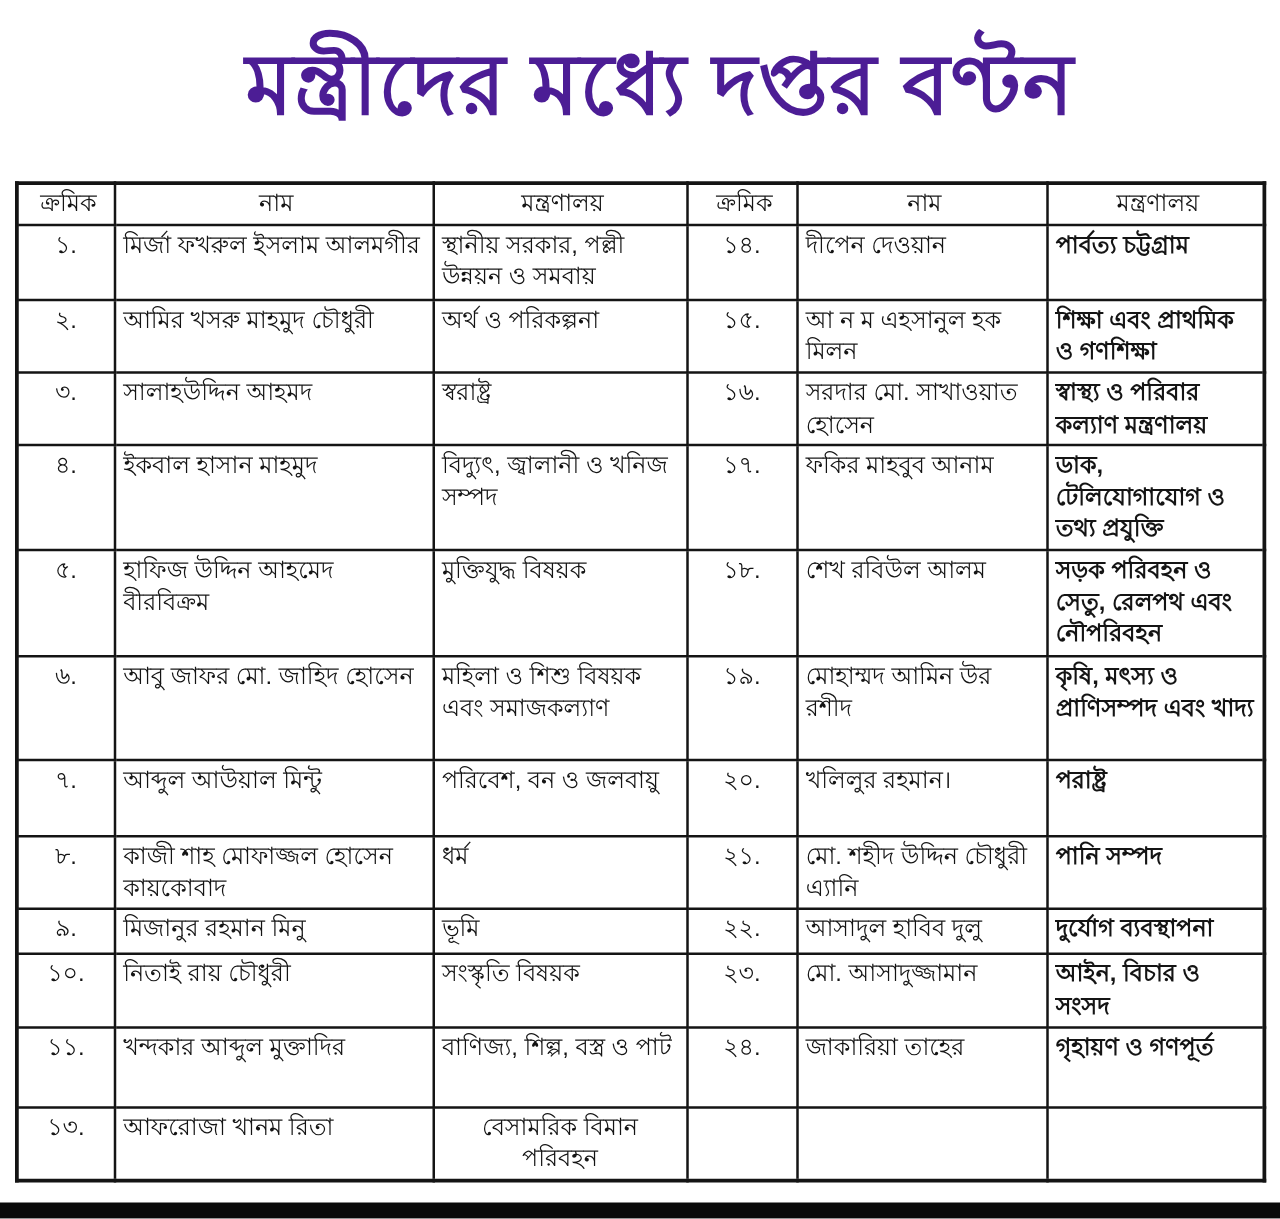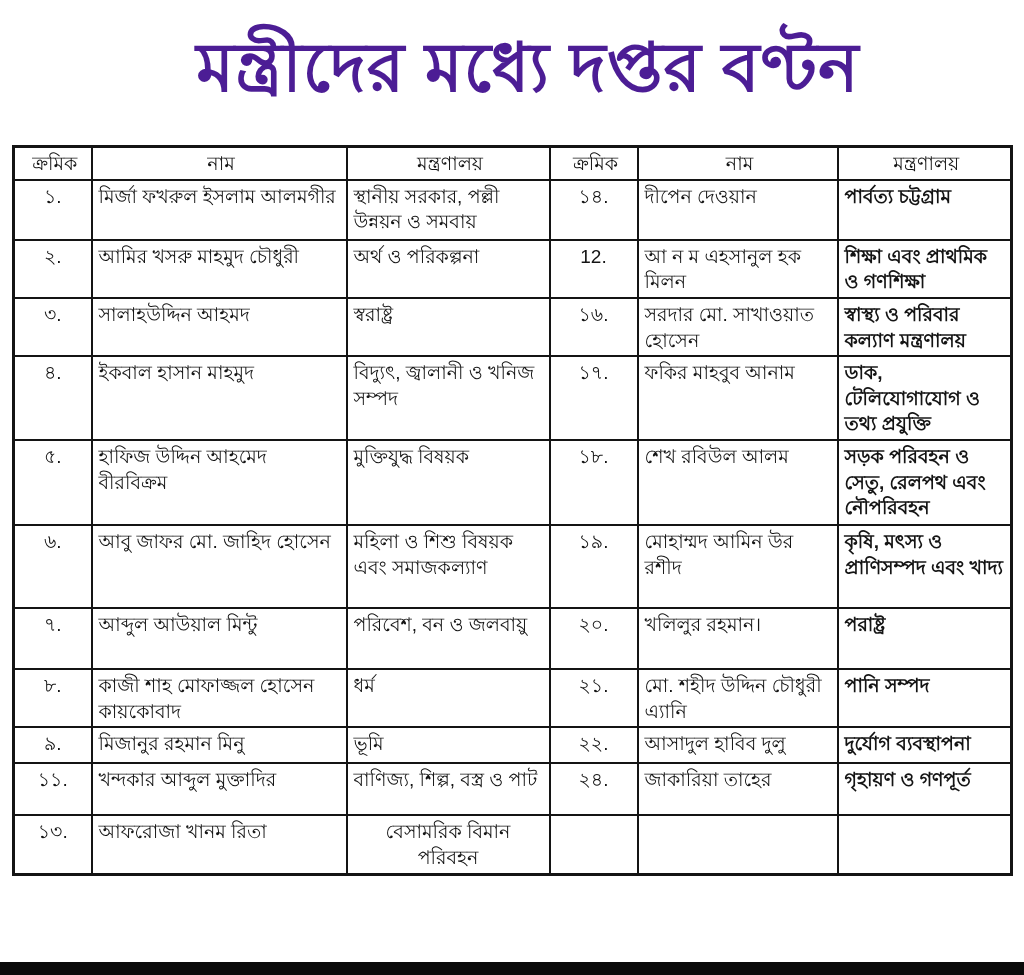--- a/index.html
+++ b/index.html
@@ -114,21 +114,21 @@
         <td class="name">মির্জা ফখরুল ইসলাম আলমগীর</td>
         <td class="ministry-l">স্থানীয় সরকার, পল্লী উন্নয়ন ও সমবায়</td>
         <td class="serial">১৪.</td>
         <td class="name">দীপেন দেওয়ান</td>
         <td class="ministry-r">পার্বত্য চট্টগ্রাম</td>
       </tr>
       <tr style="height:58px">
         <td class="serial">২.</td>
         <td class="name">আমির খসরু মাহমুদ চৌধুরী</td>
         <td class="ministry-l">অর্থ ও পরিকল্পনা</td>
-        <td class="serial">12.</td>
+        <td class="serial">১৫.</td>
         <td class="name">আ ন ম এহসানুল হক মিলন</td>
         <td class="ministry-r">শিক্ষা এবং প্রাথমিক ও গণশিক্ষা</td>
       </tr>
       <tr style="height:55px">
         <td class="serial">৩.</td>
         <td class="name">সালাহউদ্দিন আহমদ</td>
         <td class="ministry-l">স্বরাষ্ট্র</td>
         <td class="serial">১৬.</td>
         <td class="name">সরদার মো. সাখাওয়াত হোসেন</td>
         <td class="ministry-r">স্বাস্থ্য ও পরিবার কল্যাণ মন্ত্রণালয়</td>
@@ -174,21 +174,29 @@
         <td class="ministry-r">পানি সম্পদ</td>
       </tr>
       <tr style="height:36px">
         <td class="serial">৯.</td>
         <td class="name">মিজানুর রহমান মিনু</td>
         <td class="ministry-l">ভূমি</td>
         <td class="serial">২২.</td>
         <td class="name">আসাদুল হাবিব দুলু</td>
         <td class="ministry-r">দুর্যোগ ব্যবস্থাপনা</td>
       </tr>
-      <tr style="height:52px">
+      <tr style="height:50px">
+        <td class="serial">১০.</td>
+        <td class="name">নিতাই রায় চৌধুরী</td>
+        <td class="ministry-l">সংস্কৃতি বিষয়ক</td>
+        <td class="serial">২৩.</td>
+        <td class="name">মো. আসাদুজ্জামান</td>
+        <td class="ministry-r">আইন, বিচার ও সংসদ</td>
+      </tr>
+      <tr style="height:64px">
         <td class="serial">১১.</td>
         <td class="name">খন্দকার আব্দুল মুক্তাদির</td>
         <td class="ministry-l">বাণিজ্য, শিল্প, বস্ত্র ও পাট</td>
         <td class="serial">২৪.</td>
         <td class="name">জাকারিয়া তাহের</td>
         <td class="ministry-r">গৃহায়ণ ও গণপূর্ত</td>
       </tr>
       <tr style="height:54px">
         <td class="serial">১৩.</td>
         <td class="name">আফরোজা খানম রিতা</td>

